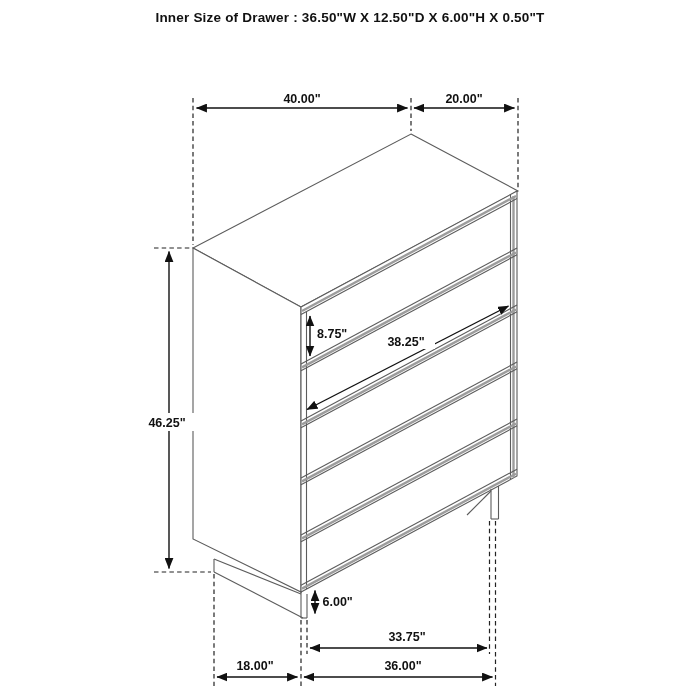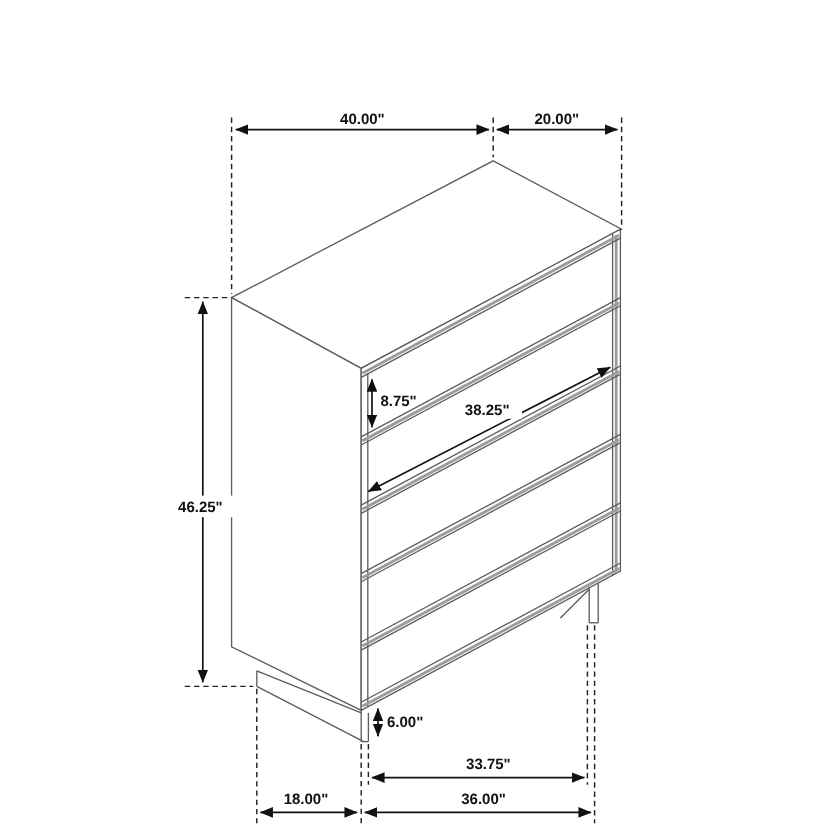--- a/index.html
+++ b/index.html
@@ -18,20 +18,21 @@
   .dim{stroke:#111;stroke-width:1.4;fill:none;}
   .ext{stroke:#222;stroke-width:1.2;fill:none;stroke-dasharray:4.5 3.2;}
   .lbl{font-family:"Liberation Sans", sans-serif;font-size:12.5px;font-weight:bold;fill:#111;}
   .lblbg{fill:#ffffff;stroke:none;}
 </style>
 </head>
 <body>
 
 <div class="page">
 
+  <div class="title">Inner Size of Drawer  : 36.50"W X 12.50"D X 6.00"H X 0.50"T</div>
 
   <svg width="700" height="700" viewBox="0 0 700 700">
     <defs>
       <marker id="ah" viewBox="0 0 10 8" refX="9.5" refY="4" markerUnits="userSpaceOnUse" markerWidth="11" markerHeight="9" orient="auto-start-reverse">
         <path d="M0,0 L10,4 L0,8 z" fill="#111"></path>
       </marker>
     </defs>
 
     <g>
 

